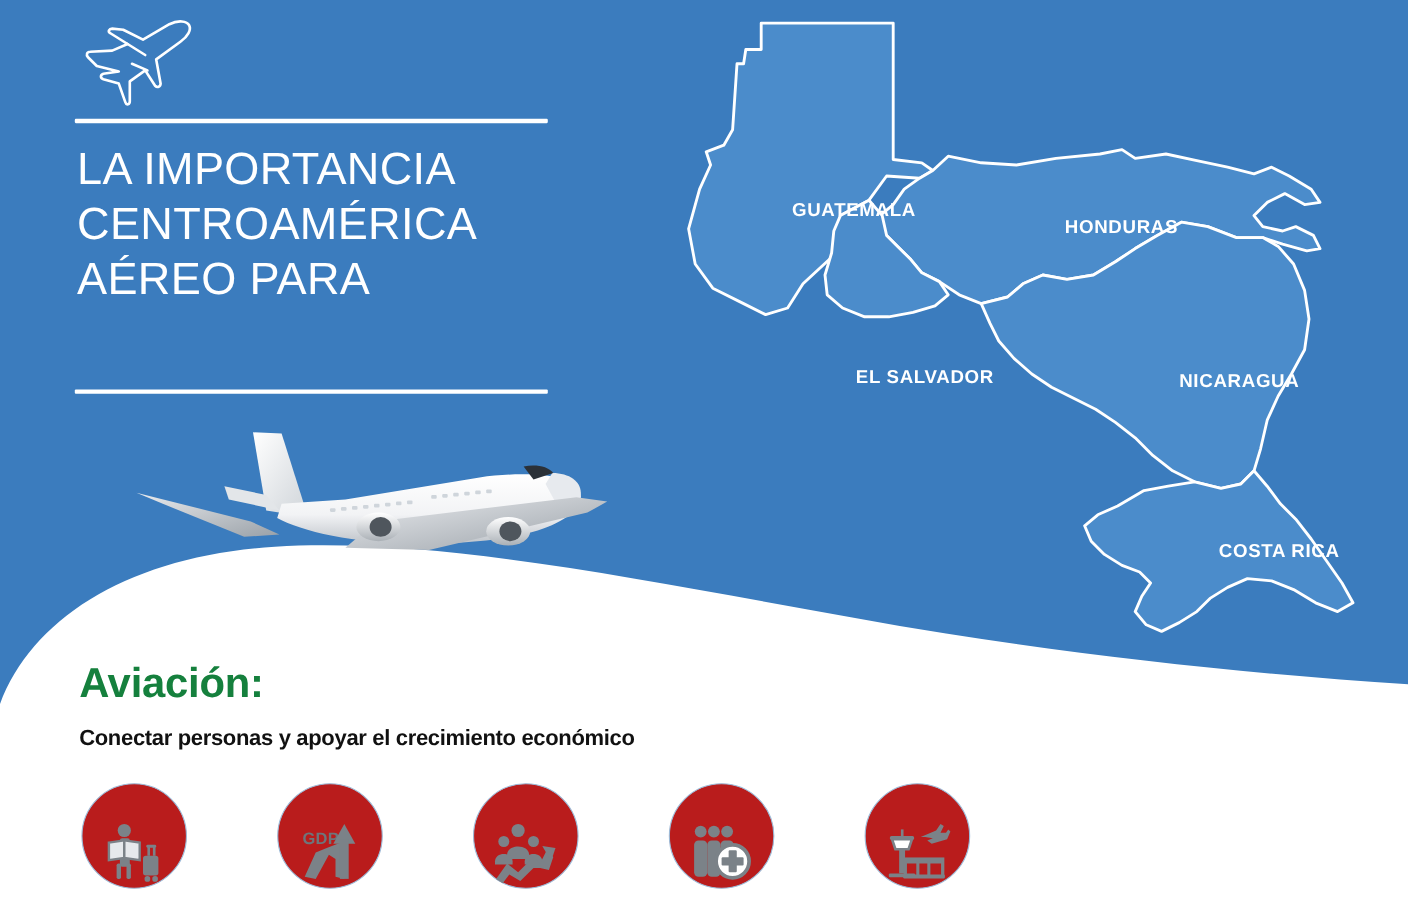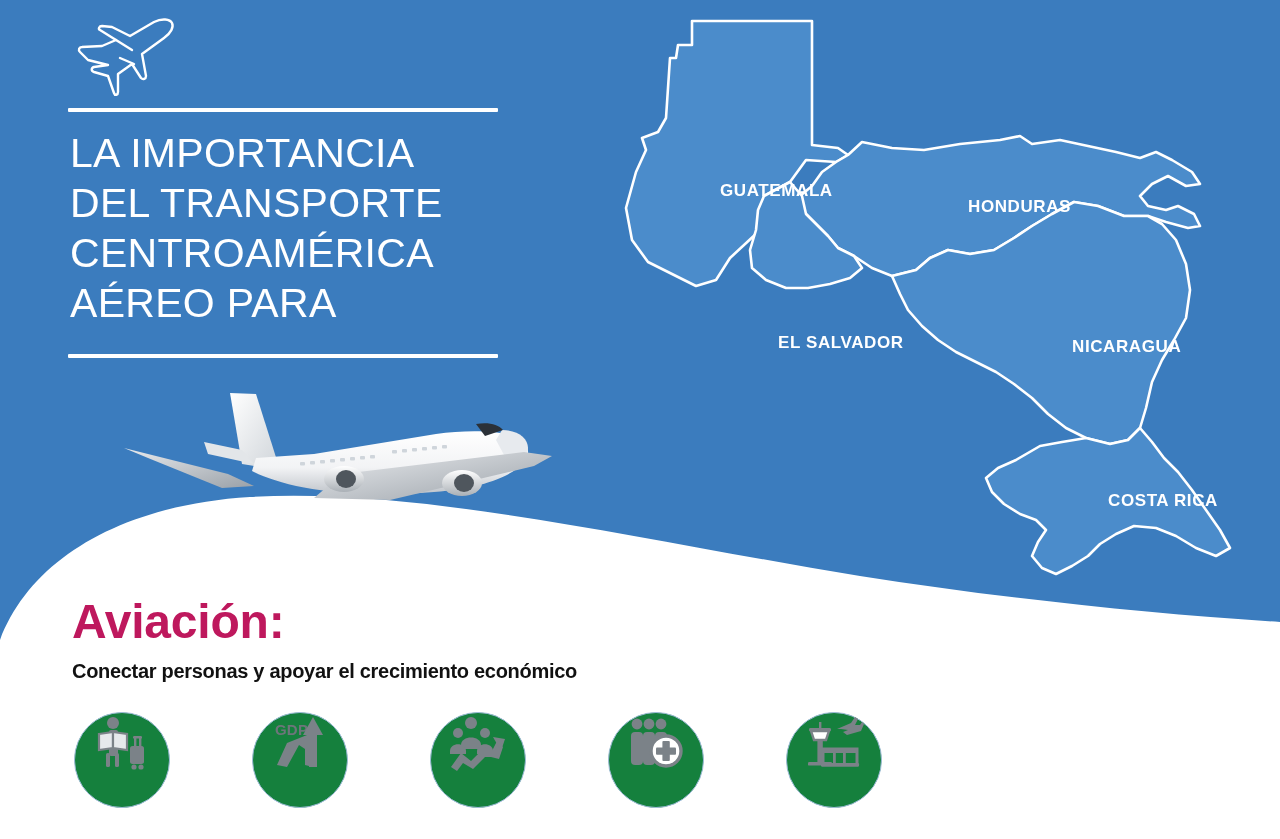--- a/index.html
+++ b/index.html
@@ -85,22 +85,22 @@
     font-family: "Liberation Sans", sans-serif;
     font-weight: bold;
     letter-spacing: 0.6px;
   }
 
   
   .aviacion-kicker {
     position: absolute;
     left: 72px;
     top: 600px;
-    color: #be185d;
-    font-size: 48px;
+    color: #15803d;
+    font-size: 38px;
     font-weight: bold;
     line-height: 44px;
     letter-spacing: -0.2px;
   }
   .aviacion-sub {
     position: absolute;
     left: 72px;
     top: 653px;
     color: #111111;
     font-size: 20px;
@@ -117,23 +117,23 @@
     width: 880px;
     height: 100px;
     display: flex;
     gap: 82px;
   }
   .icon-badge {
     width: 96px;
     height: 96px;
     border-radius: 50%;
     border: 1.6px solid #9dbbd8;
-    background: #15803d;
+    background: #b91c1c;
     display: flex;
-    align-items: flex-start;
+    align-items: flex-end;
     justify-content: center;
     box-sizing: border-box;
   }
   .icon-badge svg { display: block; }
   .ic { fill: #7b8288; }
   .ic-text {
     fill: #6e757b;
     font-family: "Liberation Sans", sans-serif;
     font-weight: bold;
     font-size: 15px;
@@ -162,21 +162,20 @@
         <path d="M44 26 L60 36"></path>
         <path d="M48 44 L62 50"></path>
       </g>
     </svg>
   </div>
 
   <div class="rule top"></div>
 
   <div class="headline">
     <span class="ln">LA IMPORTANCIA</span>
-    <span class="ln">DEL TRANSPORTE</span>
     <span class="ln">CENTROAMÉRICA</span>
     <span class="ln">AÉREO PARA</span>
   </div>
 
   <div class="rule bottom"></div>
 
   <div class="airliner">
     <svg viewBox="0 0 456 165" xmlns="http://www.w3.org/2000/svg">
       <defs>
         <linearGradient id="fus" x1="0" y1="0" x2="0" y2="1">

